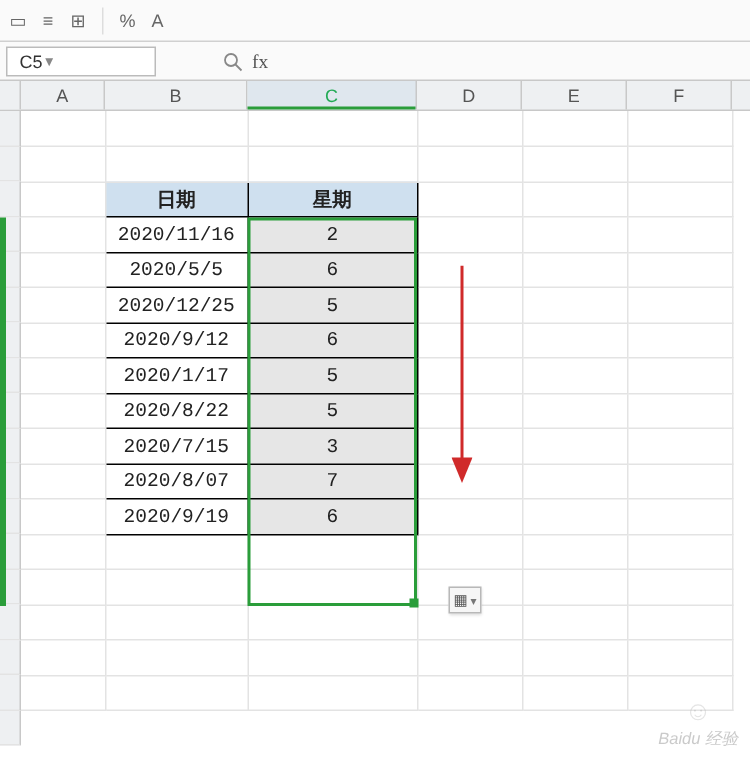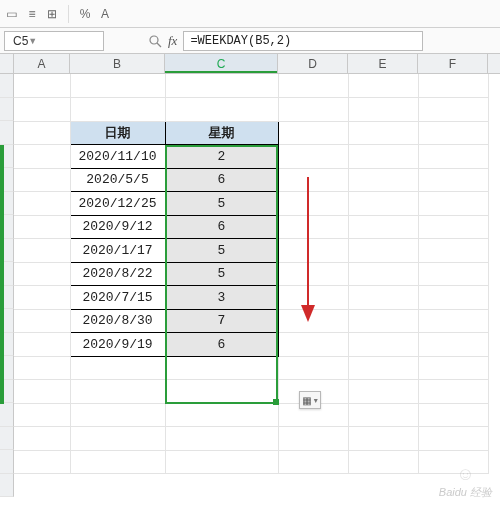--- a/index.html
+++ b/index.html
@@ -56,21 +56,20 @@
     display: flex;
     align-items: center;
     justify-content: flex-start;
     padding: 0 4px 0 8px;
     font-size: 12px;
     color: #333;
   }
   .namebox .caret { font-size:9px; color:#888;}
   .fx-area { display:flex; align-items:center; gap:6px; margin-left:40px;}
   .fx-label {
-    font-style: italic;
     font-family: "Times New Roman", serif;
     font-size: 13px;
     color: #555;
   }
   .formula-input {
     width: 240px;
     height: 20px;
     border: 1px solid #bbb;
     background: #fff;
     padding: 0 6px;
@@ -229,23 +228,20 @@
     <span class="caret">▼</span>
   </div>
   <div class="fx-area">
     <span class="zoom-icon">
       <svg width="14" height="14" viewBox="0 0 14 14">
           <circle cx="6" cy="6" r="4" fill="none" stroke="#888" stroke-width="1.2"></circle>
           <line x1="9" y1="9" x2="13" y2="13" stroke="#888" stroke-width="1.2"></line>
         </svg>
     </span>
     <span class="fx-label">fx</span>
-    <div class="formula-input">
-      <span>=WEEKDAY(B5,2)</span>
-    </div>
   </div>
 </div>
 
 <div class="colhdr">
   <div class="corner"></div>
   <div class="ch wA">A</div>
   <div class="ch wB">B</div>
   <div class="ch wC sel">C</div>
   <div class="ch wD">D</div>
   <div class="ch wE">E</div>
@@ -305,21 +301,21 @@
             <tr>
               <td></td>
               <td class="header-cell">日期</td>
               <td class="header-cell">星期</td>
               <td></td>
               <td></td>
               <td></td>
             </tr>
             <tr>
               <td></td>
-              <td class="data-date">2020/11/10</td>
+              <td class="data-date">2020/11/16</td>
               <td class="data-week" style="background: rgb(255, 255, 255);">2</td>
               <td></td>
               <td></td>
               <td></td>
             </tr>
             <tr>
               <td></td>
               <td class="data-date">2020/5/5</td>
               <td class="data-week">6</td>
               <td></td>
@@ -361,21 +357,21 @@
             <tr>
               <td></td>
               <td class="data-date">2020/7/15</td>
               <td class="data-week">3</td>
               <td></td>
               <td></td>
               <td></td>
             </tr>
             <tr>
               <td></td>
-              <td class="data-date">2020/8/30</td>
+              <td class="data-date">2020/8/07</td>
               <td class="data-week">7</td>
               <td></td>
               <td></td>
               <td></td>
             </tr>
             <tr>
               <td></td>
               <td class="data-date">2020/9/19</td>
               <td class="data-week">6</td>
               <td></td>

